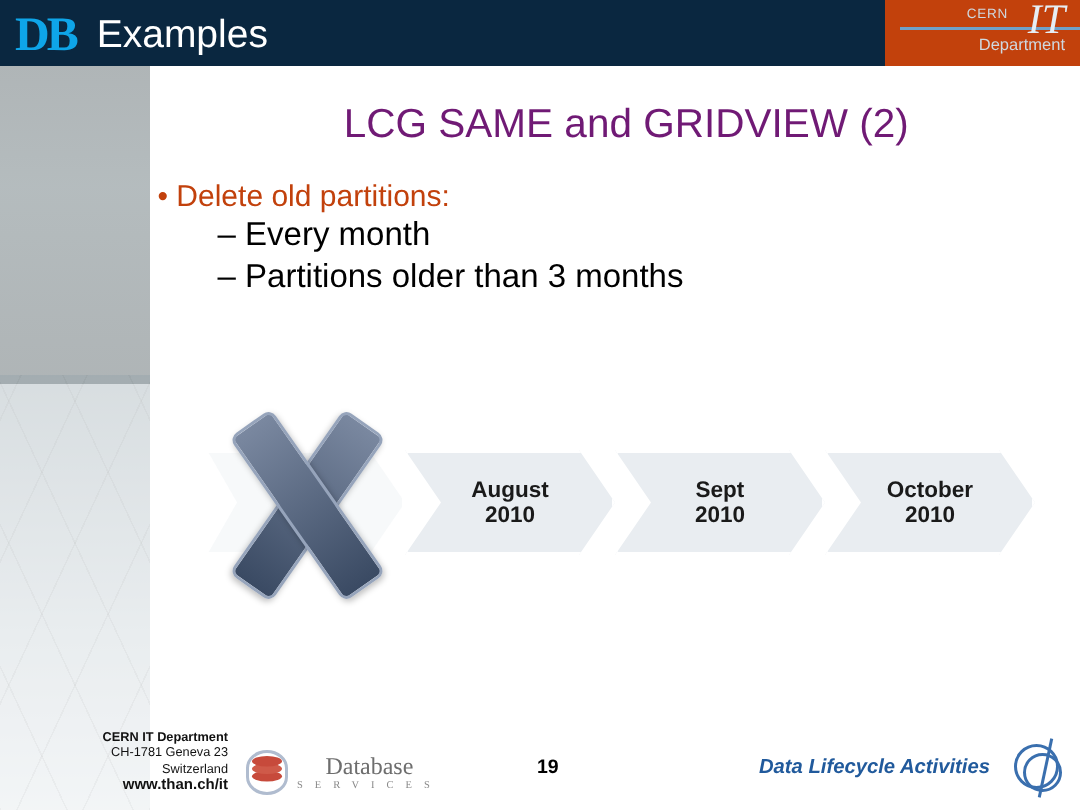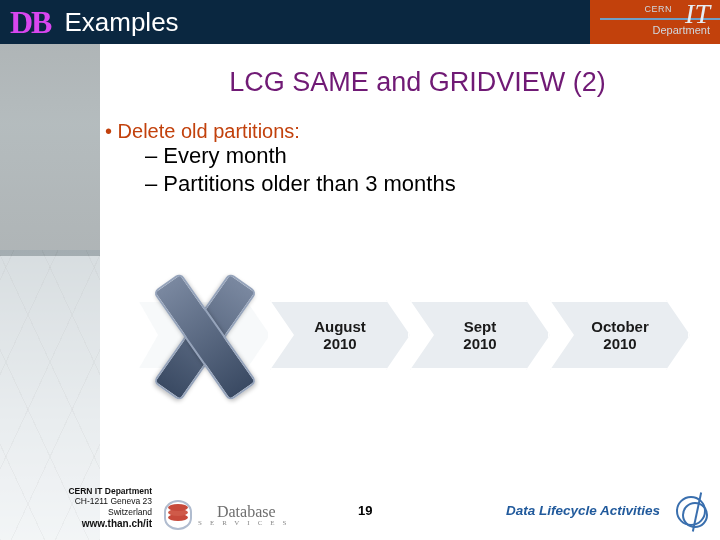--- a/index.html
+++ b/index.html
@@ -7,21 +7,21 @@
 
   .bg-photo { position: absolute; inset: 0; }
   .bg-photo .rack { position: absolute; top: 36px; left: 0; width: 100px; height: 220px; background: linear-gradient(180deg, #1a2a2f 0%, #2a3f45 40%, #1a2a2f 100%); opacity: 0.35; }
   .bg-photo .floor { position: absolute; left: 0; bottom: 0; width: 100px; height: 290px; background:
       repeating-linear-gradient(65deg, rgba(0,0,0,0.10) 0 1px, transparent 1px 40px),
       repeating-linear-gradient(-65deg, rgba(0,0,0,0.10) 0 1px, transparent 1px 40px),
       linear-gradient(180deg, #8fa0a8 0%, #c2cdd3 60%, #dde4e8 100%);
       opacity: 0.35; }
 
   .header { position: absolute; top: 0; left: 0; right: 0; height: 44px; background: #0a2740; display: flex; align-items: center; color: #fff; padding-left: 10px; }
-  .header .db-logo { font-family: "Times New Roman", serif; font-size: 32px; font-weight: 600; letter-spacing: -2px; color: #d946ef; }
+  .header .db-logo { font-family: "Times New Roman", serif; font-size: 32px; font-weight: 600; letter-spacing: -2px; color: #0ea5e9; }
   .header .title { flex: 1; padding-left: 14px; font-size: 26px; color: #fff; }
   .header .corner-logo { width: 130px; height: 44px; background: #c2410c; display: flex; align-items: center; justify-content: flex-end; padding-right: 22px; position: relative; }
   .header .corner-logo .stripe { position: absolute; right: 0; top: 18px; width: 120px; height: 2px; background: #6fa0c8; }
   .header .corner-logo .txt1 { font-size: 9px; color: #cfd8e0; position: absolute; right: 48px; top: 4px; letter-spacing: 0.5px; }
   .header .corner-logo .txt2 { font-family: "Times New Roman", serif; font-size: 28px; font-style: italic; color: #e6edf3; position: absolute; right: 10px; top: -2px; }
   .header .corner-logo .txt3 { font-size: 11px; color: #cfd8e0; position: absolute; right: 10px; top: 24px; }
 
   .content { position: absolute; top: 55px; left: 95px; right: 20px; bottom: 52px; }
   .subtitle { text-align: center; font-size: 27px; color: #701a75; margin-top: 12px; margin-left: 40px; }
   .bullet-l1 { font-size: 20px; color: #c2410c; margin-top: 22px; margin-left: 10px; }
@@ -107,21 +107,21 @@
     <div class="label">October
 2010</div>
   </div>
 </div>
 
 <div class="big-x"></div>
 
 <div class="footer">
   <div class="addr">
     <div class="bold">CERN IT Department</div>
-    <div>CH-1211 Geneva 23</div>
+    <div>CH-1781 Geneva 23</div>
     <div>Switzerland</div>
     <div class="link">www.than.ch/it</div>
   </div>
   <div class="db-services">
     <div class="glyph">
         <div class="ring"></div>
         <div class="cyl"></div>
       </div>
     <div class="txt">
       <span>Database</span>

